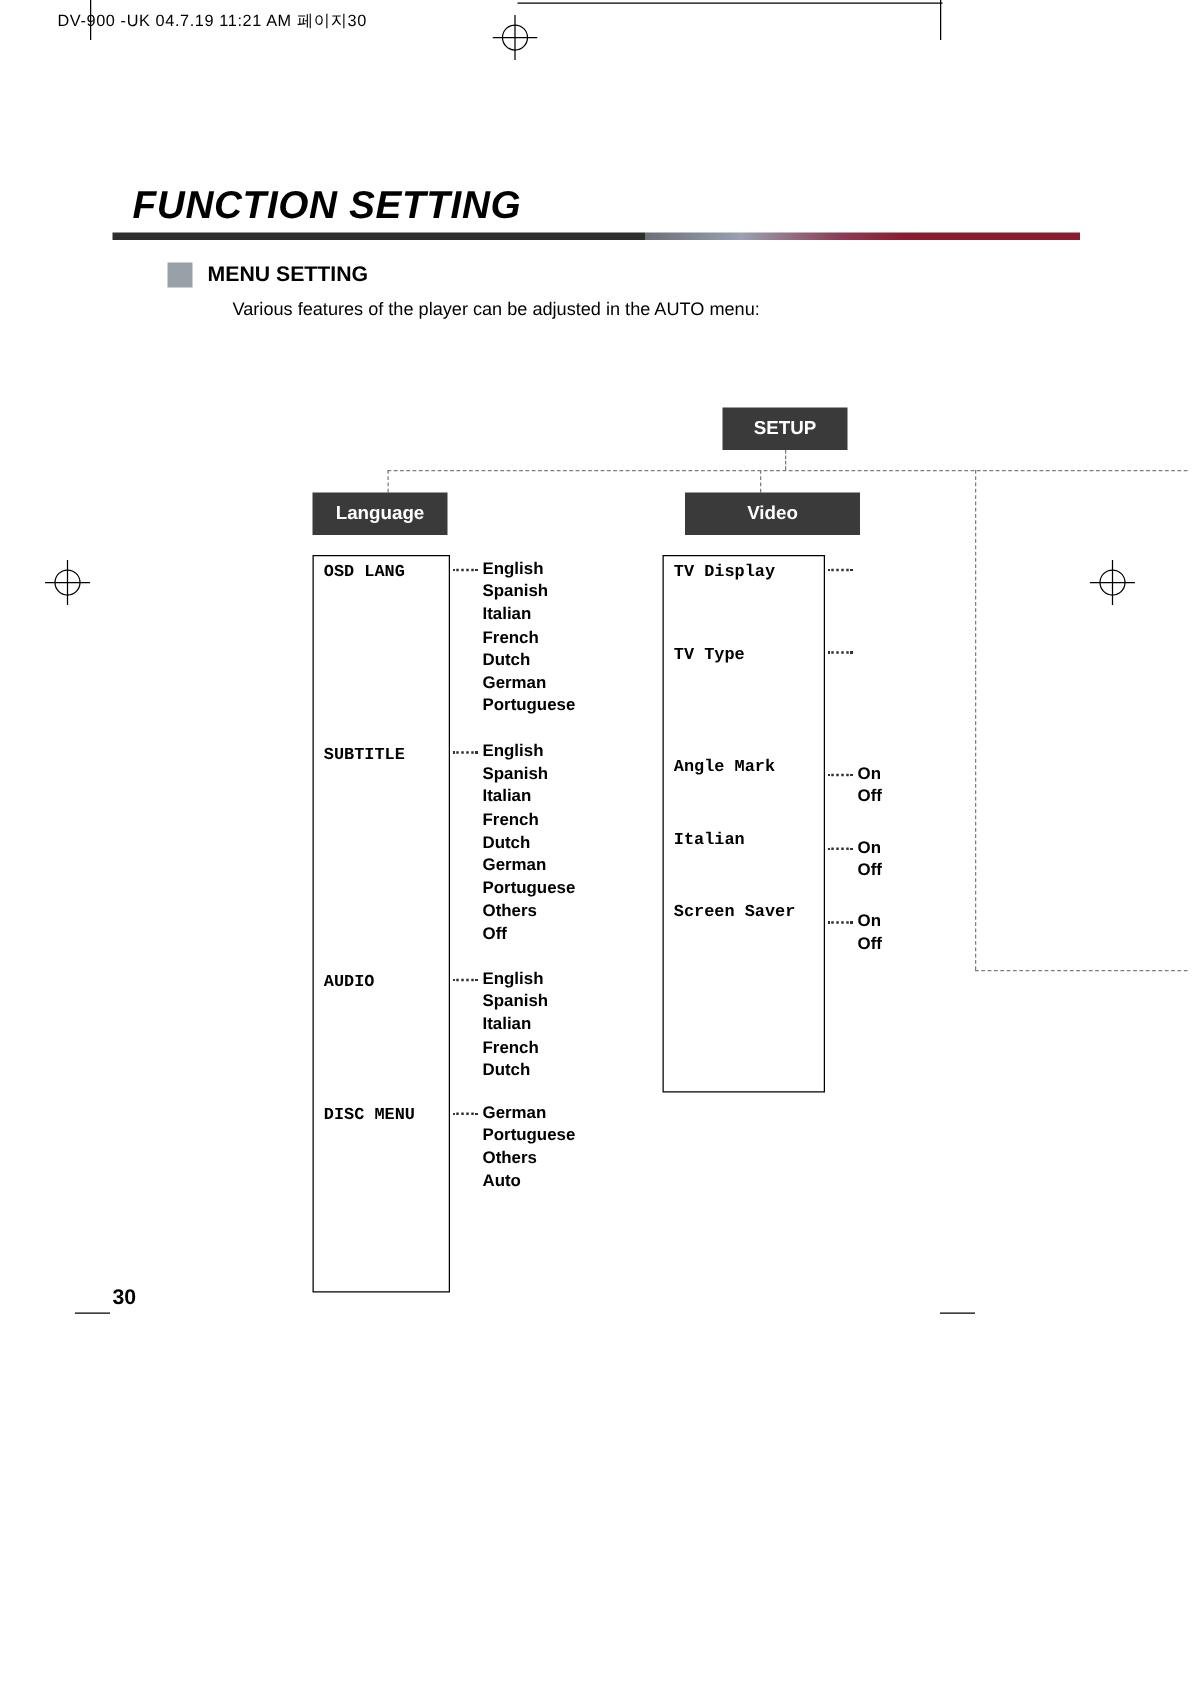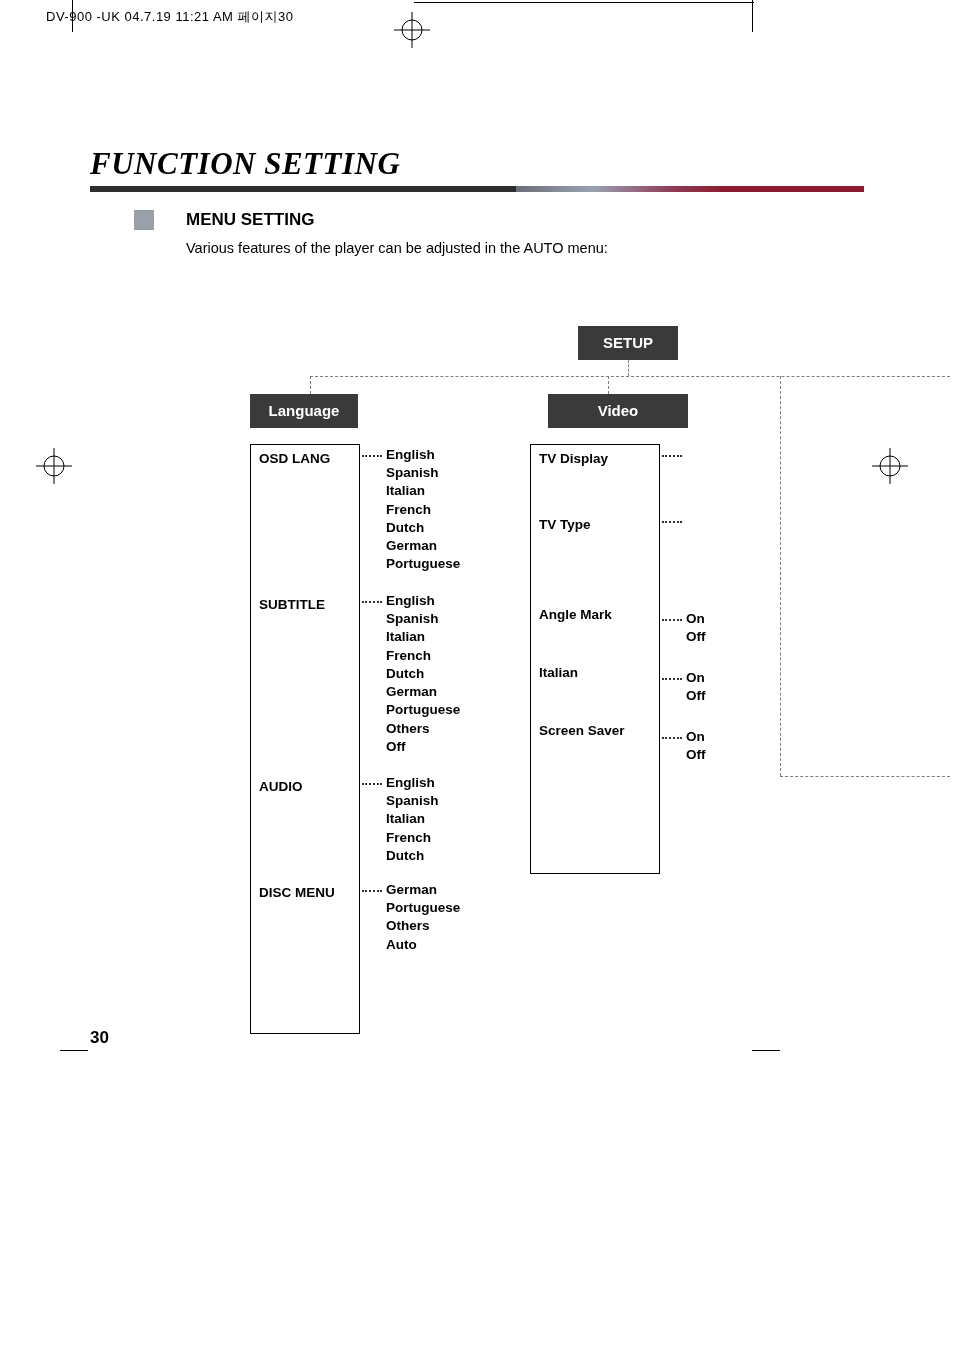--- a/index.html
+++ b/index.html
@@ -17,37 +17,37 @@
     font-size: 13px;
     letter-spacing: 0.5px;
   }
   .cross { position: absolute; }
   .cross svg { display: block; }
 
   .page-wrap {
     padding: 40px 90px 0 90px;
   }
   h1.title {
-    font-family: Liberation Serif, serif;
+    font-family: Liberation Sans, sans-serif;
     font-style: italic;
     font-weight: 900;
     font-size: 31px;
     letter-spacing: 0.5px;
-    margin: 80px 0 4px 0;
+    margin: 80px 0 4px 16px;
   }
   .title-underline {
     height: 6px;
     background: linear-gradient(to right,
       #2e2e2e 0%, #2e2e2e 55%,
       #6b6f78 55%, #9aa1b3 65%,
       #8e3c57 75%, #8d1b2f 82%,
       #8d1b2f 100%);
     margin-bottom: 18px;
   }
-  .menu-row { display: flex; align-items: center; gap: 32px; margin-left: 44px; }
+  .menu-row { display: flex; align-items: center; gap: 12px; margin-left: 44px; }
   .gray-box { width: 20px; height: 20px; background: #9aa0a8; }
   .menu-setting-label { font-weight: bold; font-size: 17px; }
   .intro { margin: 10px 0 0 96px; font-size: 14.5px; }
 
   .diagram {
     position: relative;
     margin: 70px 0 0 130px;
     height: 730px;
   }
   .node {
@@ -75,20 +75,21 @@
     position: absolute;
     width: 110px;
     font-size: 13.5px;
     font-weight: bold;
     line-height: 1.35;
   }
   .item-label {
     font-weight: bold;
     font-size: 13.5px;
     padding: 6px 8px 3px 8px;
+    font-family: Liberation Mono, monospace;
   }
 
   .conn { position: absolute; border-top: 2px dotted #333; height:0; }
 
   .page-num {
     position: absolute;
     left: 90px;
     top: 1028px;
     font-weight: bold;
     font-size: 17px;

